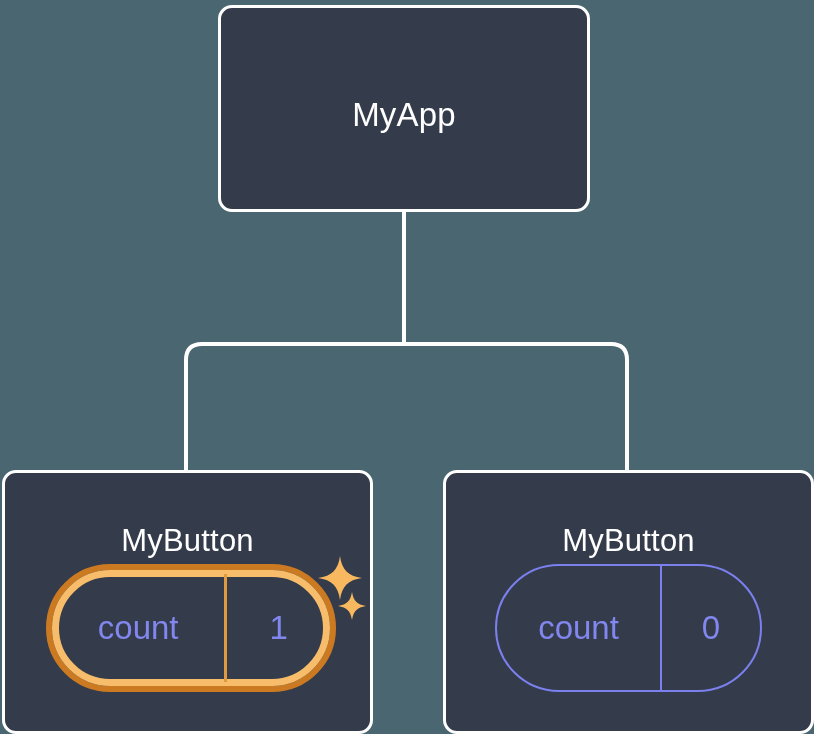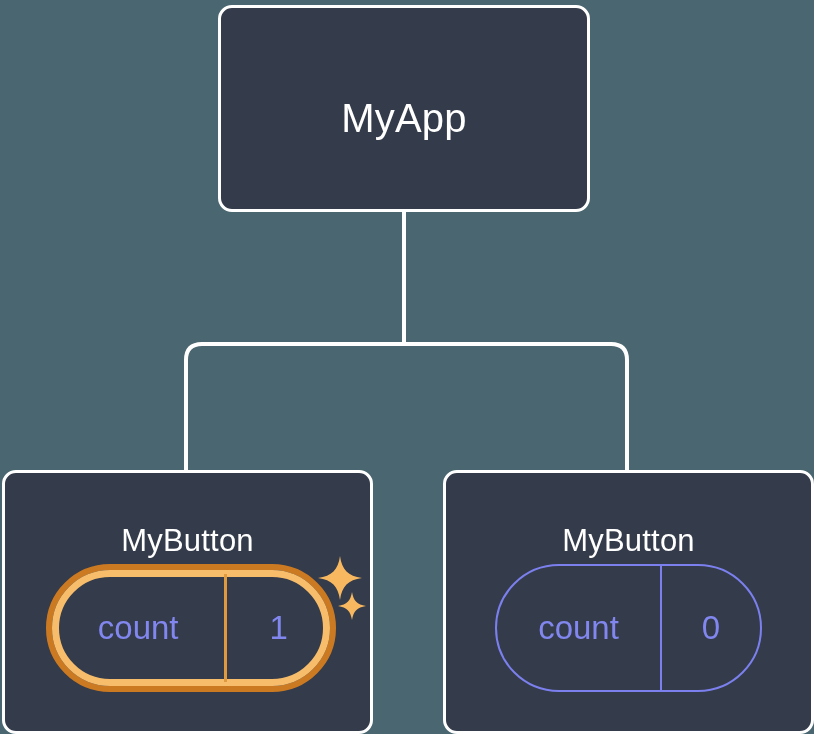--- a/index.html
+++ b/index.html
@@ -45,21 +45,21 @@
   #node-root {
     left: 218px;
     top: 5px;
     width: 372px;
     height: 207px;
   }
   #node-root .node-title {
     position: absolute;
     left: 0; right: 0;
     top: 88px;
-    font-size: 40px;
+    font-size: 33px;
   }
 
   
   .child {
     top: 470px;
     height: 264px;
     border-bottom-left-radius: 14px;
     border-bottom-right-radius: 14px;
   }
   #node-child-0 { left: 2px;   width: 371px; }

